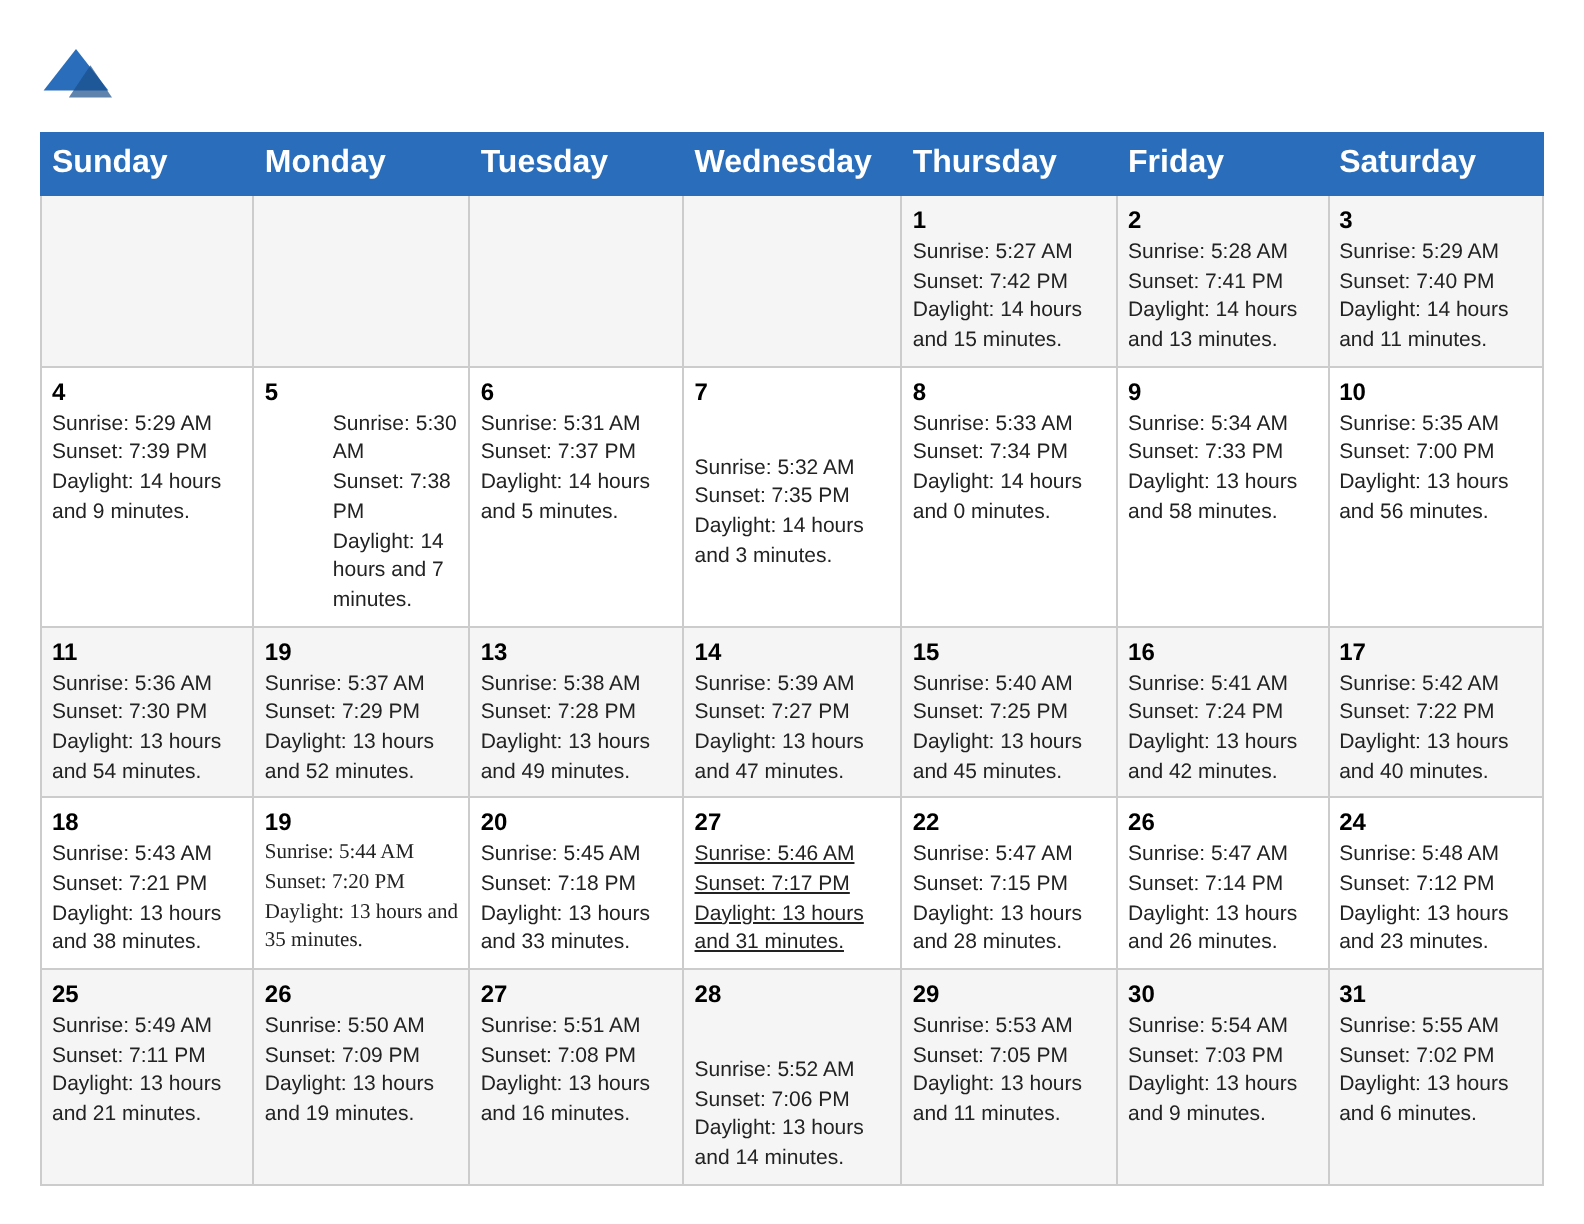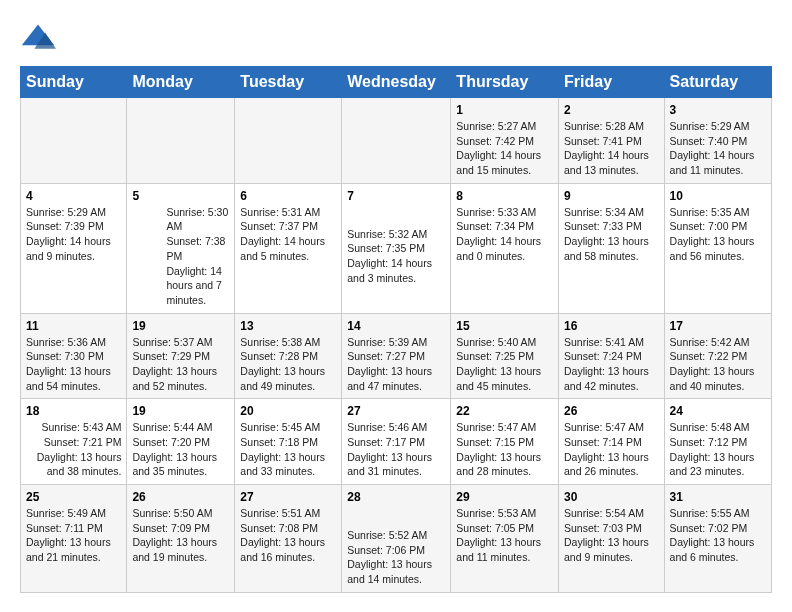--- a/index.html
+++ b/index.html
@@ -235,39 +235,39 @@
         <td>
           <div class="day-num">17</div>
           <div class="day-detail" style="white-space: pre-line;">Sunrise: 5:42 AM
 Sunset: 7:22 PM
 Daylight: 13 hours and 40 minutes.</div>
         </td>
       </tr>
       <tr>
         <td>
           <div class="day-num">18</div>
-          <div class="day-detail" style="white-space: pre-line; text-align: right;">Sunrise: 5:43 AM
+          <div class="day-detail" style="white-space: pre-line;">Sunrise: 5:43 AM
 Sunset: 7:21 PM
 Daylight: 13 hours and 38 minutes.</div>
         </td>
         <td>
           <div class="day-num">19</div>
-          <div class="day-detail" style="white-space: pre-line;">Sunrise: 5:44 AM
+          <div class="day-detail" style="white-space: pre-line; font-family: Liberation Serif, serif;">Sunrise: 5:44 AM
 Sunset: 7:20 PM
 Daylight: 13 hours and 35 minutes.</div>
         </td>
         <td>
           <div class="day-num">20</div>
           <div class="day-detail" style="white-space: pre-line;">Sunrise: 5:45 AM
 Sunset: 7:18 PM
 Daylight: 13 hours and 33 minutes.</div>
         </td>
         <td>
           <div class="day-num">27</div>
-          <div class="day-detail" style="white-space: pre-line;">Sunrise: 5:46 AM
+          <div class="day-detail" style="white-space: pre-line; text-decoration: underline;">Sunrise: 5:46 AM
 Sunset: 7:17 PM
 Daylight: 13 hours and 31 minutes.</div>
         </td>
         <td>
           <div class="day-num">22</div>
           <div class="day-detail" style="white-space: pre-line;">Sunrise: 5:47 AM
 Sunset: 7:15 PM
 Daylight: 13 hours and 28 minutes.</div>
         </td>
         <td>

